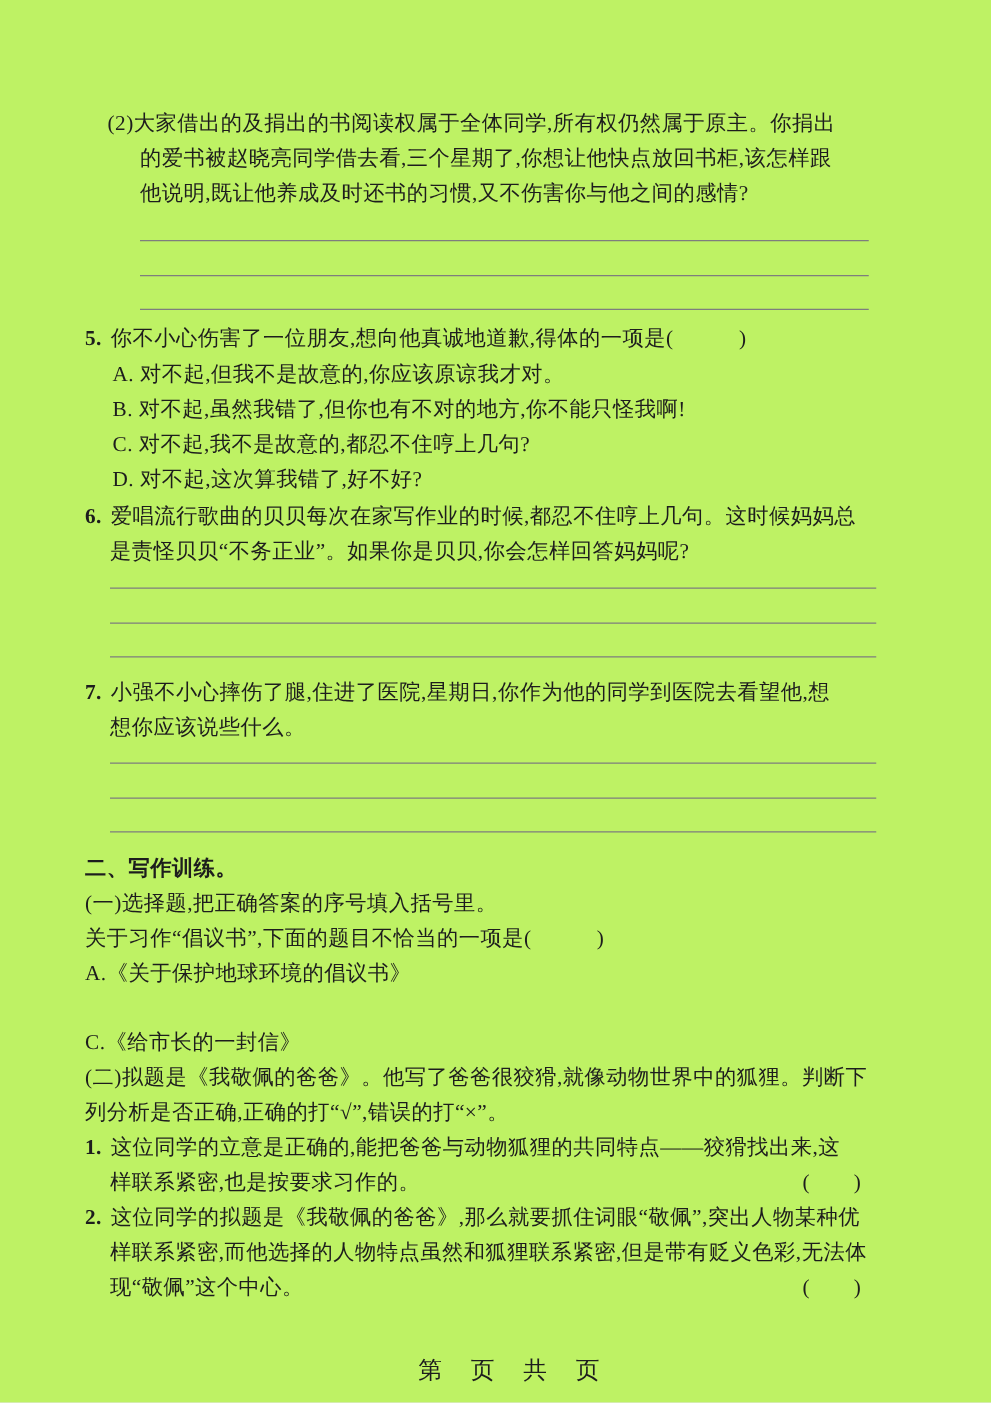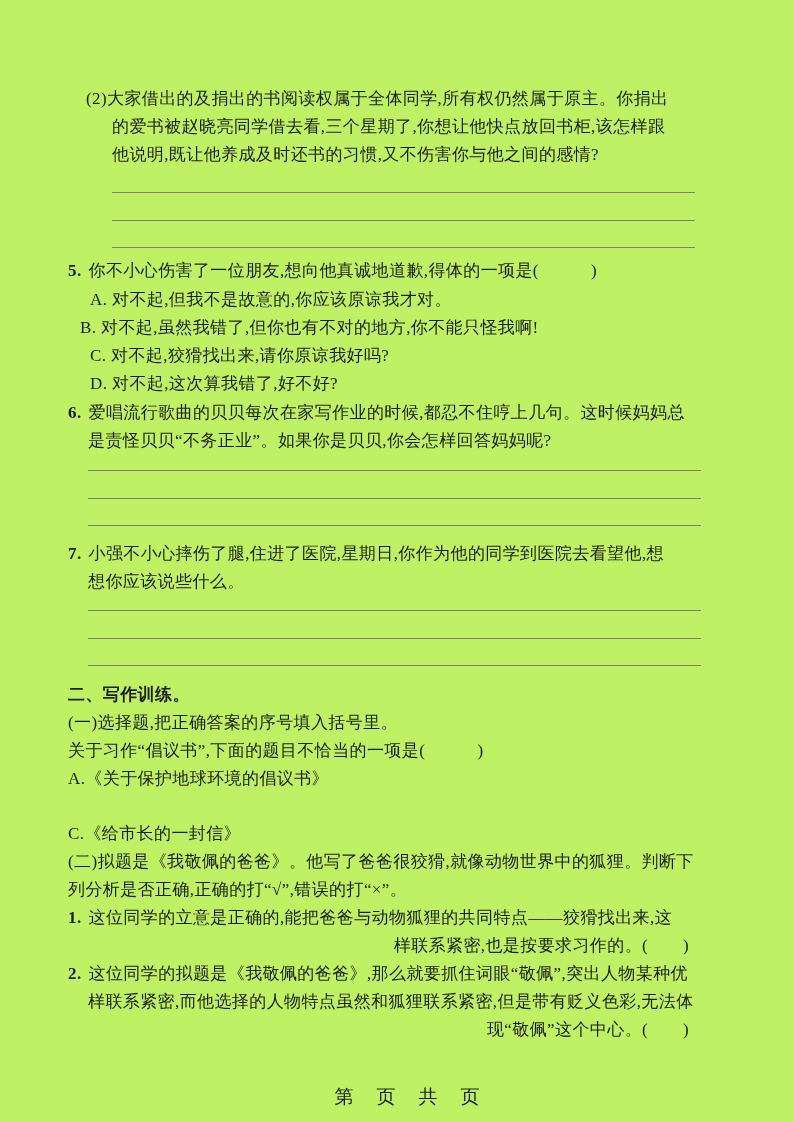--- a/index.html
+++ b/index.html
@@ -22,21 +22,21 @@
   }
   .num { font-weight:bold; margin-right:7px; }
   .bold { font-weight:bold; }
   .blank {
     position:absolute;
     height:0;
     border-bottom:1.6px solid #7e7e7e;
   }
   .row {
     display:flex;
-    justify-content:flex-end;
+    justify-content:space-between;
     white-space:pre;
   }
   .footer {
     position:absolute;
     left:0; right:0;
     top:1086px;
     text-align:center;
     font-size:19px;
     line-height:22px;
     letter-spacing:2px;
@@ -49,22 +49,22 @@
 
   <div class="t" style="left:86px;top:85px">(2)大家借出的及捐出的书阅读权属于全体同学,所有权仍然属于原主。你捐出</div>
   <div class="t" style="left:112px;top:113px">的爱书被赵晓亮同学借去看,三个星期了,你想让他快点放回书柜,该怎样跟</div>
   <div class="t" style="left:112px;top:141px">他说明,既让他养成及时还书的习惯,又不伤害你与他之间的感情?</div>
   <div class="blank" style="left:112px;top:192px;width:583px"></div>
   <div class="blank" style="left:112px;top:220px;width:583px"></div>
   <div class="blank" style="left:112px;top:247px;width:583px"></div>
 
   <div class="t" style="left:68px;top:257px"><span class="num">5.</span><span>你不小心伤害了一位朋友,想向他真诚地道歉,得体的一项是(　　　)</span></div>
   <div class="t" style="left:90px;top:286px">A. 对不起,但我不是故意的,你应该原谅我才对。</div>
-  <div class="t" style="left:80px;top:314px">B. 对不起,虽然我错了,但你也有不对的地方,你不能只怪我啊!</div>
-  <div class="t" style="left:90px;top:342px">C. 对不起,狡猾找出来,请你原谅我好吗?</div>
+  <div class="t" style="left:90px;top:314px">B. 对不起,虽然我错了,但你也有不对的地方,你不能只怪我啊!</div>
+  <div class="t" style="left:90px;top:342px">C. 对不起,我不是故意的,都忍不住哼上几句?</div>
   <div class="t" style="left:90px;top:370px">D. 对不起,这次算我错了,好不好?</div>
 
   <div class="t" style="left:68px;top:399px"><span class="num">6.</span><span>爱唱流行歌曲的贝贝每次在家写作业的时候,都忍不住哼上几句。这时候妈妈总</span></div>
   <div class="t" style="left:88px;top:427px">是责怪贝贝“不务正业”。如果你是贝贝,你会怎样回答妈妈呢?</div>
   <div class="blank" style="left:88px;top:470px;width:613px"></div>
   <div class="blank" style="left:88px;top:498px;width:613px"></div>
   <div class="blank" style="left:88px;top:525px;width:613px"></div>
 
   <div class="t" style="left:68px;top:540px"><span class="num">7.</span><span>小强不小心摔伤了腿,住进了医院,星期日,你作为他的同学到医院去看望他,想</span></div>
   <div class="t" style="left:88px;top:568px">想你应该说些什么。</div>

